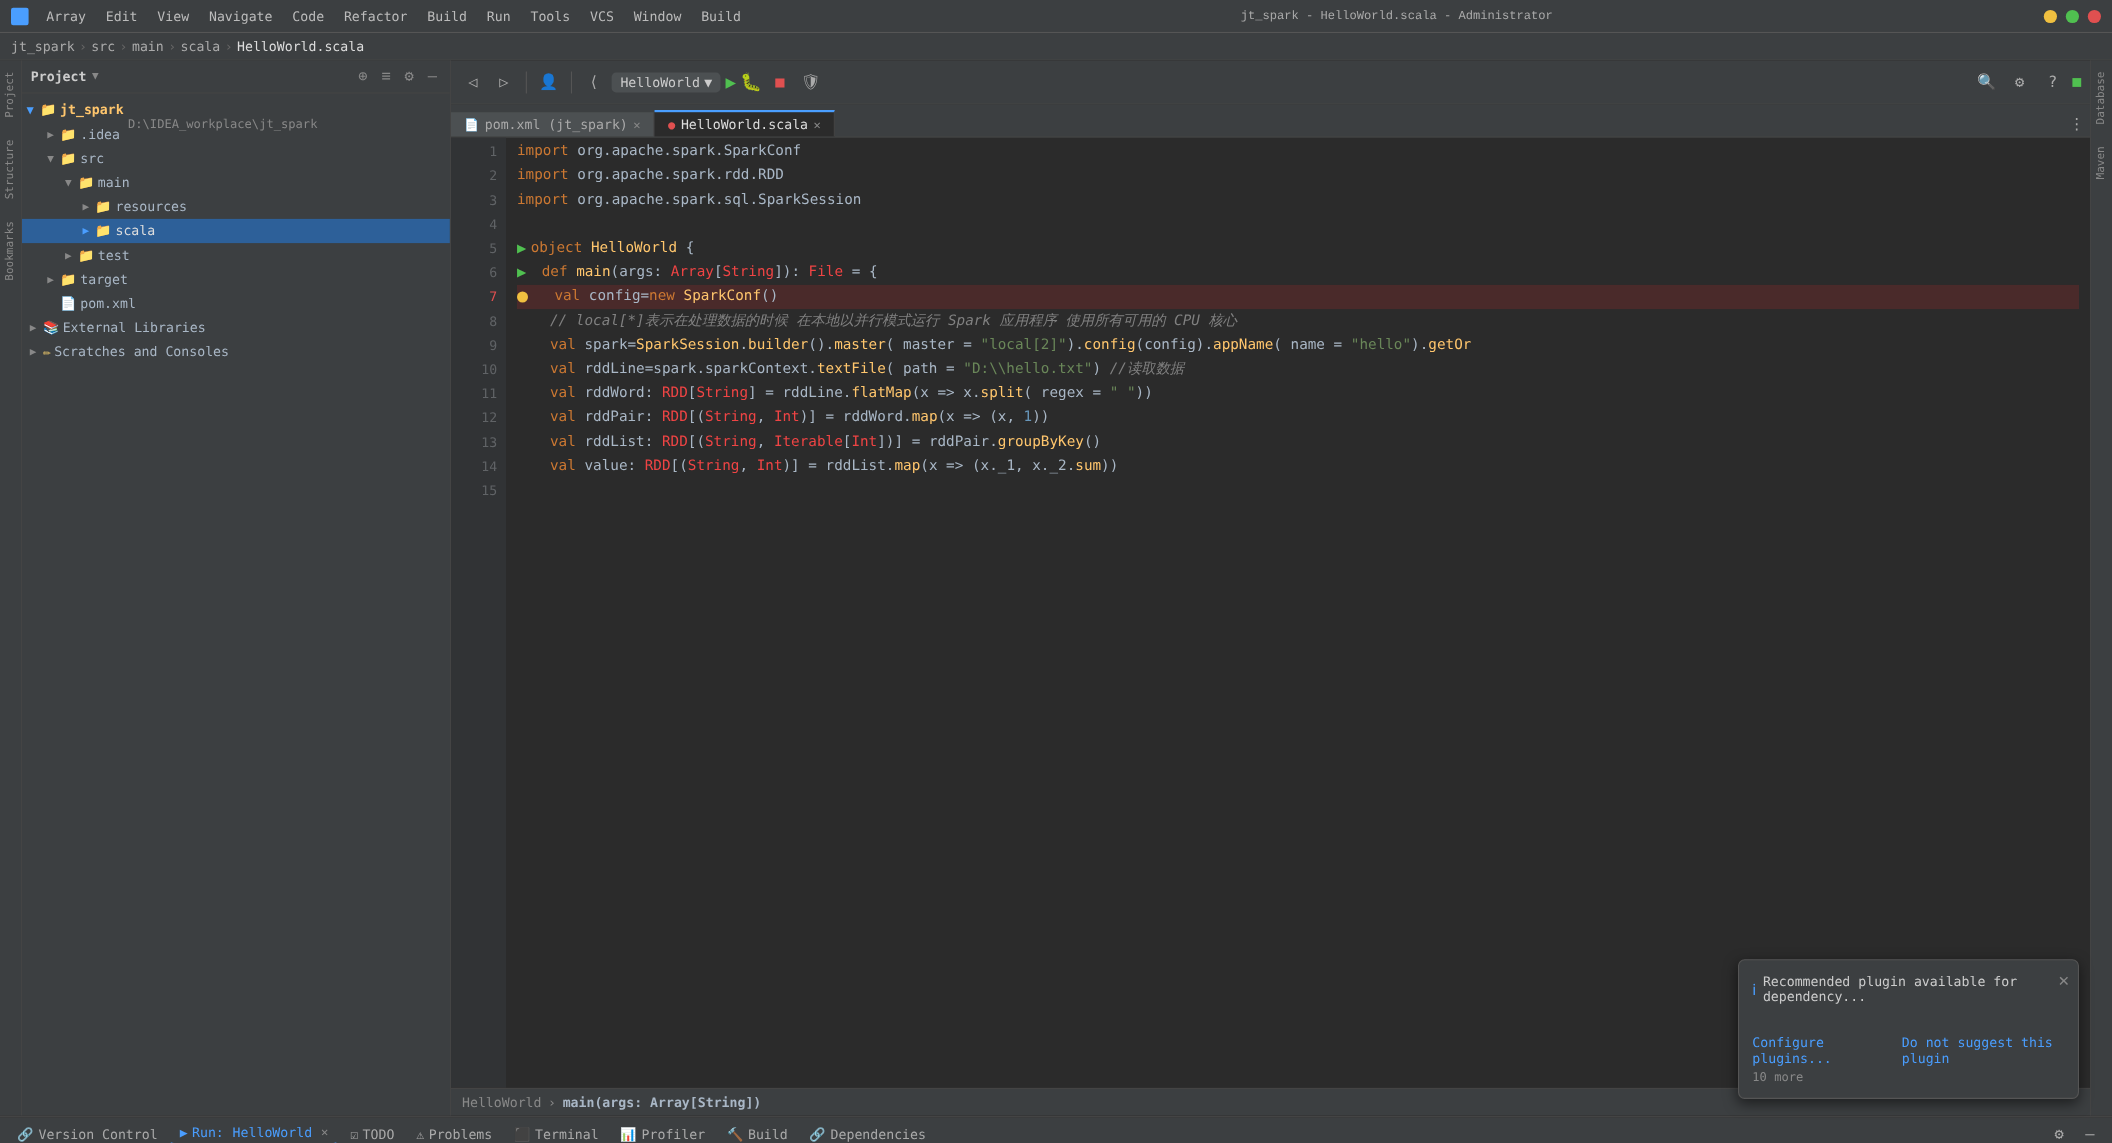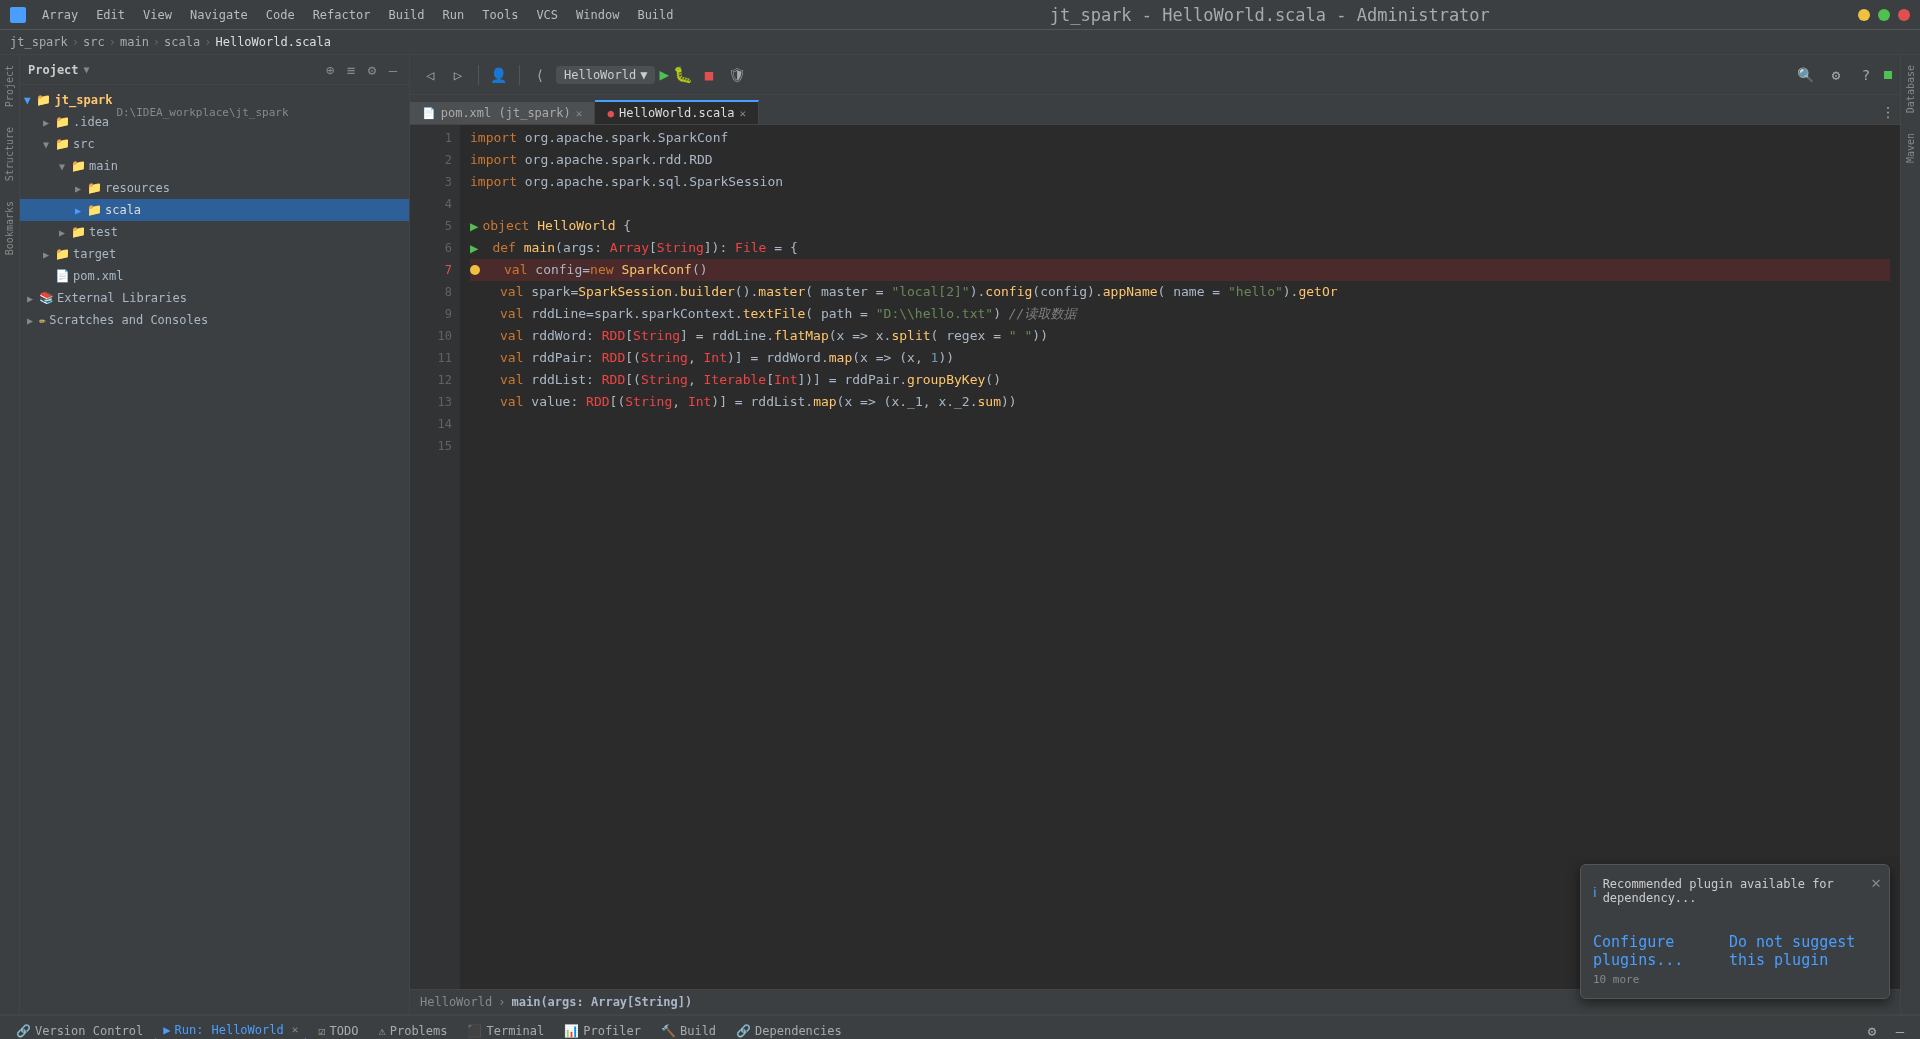--- a/index.html
+++ b/index.html
@@ -40,21 +40,22 @@
     }
     #title-bar .menu-item {
       padding: 2px 8px;
       color: #bbb;
       cursor: pointer;
       border-radius: 3px;
       font-size: 12px;
     }
     #title-bar .title-center {
       color: #aaa;
-      font-size: 17px;
+      font-size: 11px;
+      font-family: Liberation Mono, monospace;
     }
     #title-bar .title-right {
       display: flex;
       gap: 8px;
     }
     #title-bar .win-btn {
       width: 12px; height: 12px;
       border-radius: 50%;
       cursor: pointer;
     }
@@ -300,21 +301,21 @@
       padding: 12px;
       box-shadow: 0 4px 12px rgba(0,0,0,0.5);
       z-index: 100;
     }
     #notification .notif-title {
       display: flex; align-items: center; gap: 6px;
       font-size: 12px; color: #ccc; margin-bottom: 8px;
     }
     #notification .notif-icon { color: #4a9eff; font-size: 14px; }
     #notification .notif-links {
-      display: flex; gap: 22px; font-size: 15px;
+      display: flex; gap: 22px; font-size: 12px;
       margin-bottom: 4px;
       margin-top: 28px;
     }
     #notification .notif-link { color: #4a9eff; cursor: pointer; }
     #notification .notif-more { font-size: 11px; color: #888; }
     #notification .notif-close {
       position: absolute; top: 8px; right: 8px;
       color: #888; cursor: pointer; font-size: 16px;
     }
 
@@ -571,20 +572,23 @@
           <span class="run-arrow">▶</span>
           <span style="margin-left:10px;"></span>
           <span class="kw">def</span>&nbsp;<span class="fn">main</span>(<span class="param">args</span>:&nbsp;<span class="type">Array</span>[<span class="type">String</span>]):&nbsp;<span class="type">File</span>&nbsp;=&nbsp;{
         </div>
         <div class="code-line" style="background:#4a2a2a;">
           <span class="bp-marker"></span>
           <span style="margin-left:20px;"></span>
           <span class="kw">val</span>&nbsp;<span>config</span>=<span class="kw">new</span>&nbsp;<span class="cls">SparkConf</span>()
         </div>
         <div class="code-line" style="padding-left:30px;">
+          <span class="cmt">// local[*]表示在处理数据的时候 在本地以并行模式运行 Spark 应用程序 使用所有可用的 CPU 核心</span>
+        </div>
+        <div class="code-line" style="padding-left:30px;">
           <span class="kw">val</span>&nbsp;<span>spark</span>=<span class="cls">SparkSession</span>.<span class="fn">builder</span>().<span class="fn">master</span>(&nbsp;<span>master</span>&nbsp;=&nbsp;<span class="str">"local[2]"</span>).<span class="fn">config</span>(<span>config</span>).<span class="fn">appName</span>(&nbsp;<span>name</span>&nbsp;=&nbsp;<span class="str">"hello"</span>).<span class="fn">getOr</span>
         </div>
         <div class="code-line" style="padding-left:30px;">
           <span class="kw">val</span>&nbsp;<span>rddLine</span>=<span>spark</span>.<span>sparkContext</span>.<span class="fn">textFile</span>(&nbsp;<span>path</span>&nbsp;=&nbsp;<span class="str">"D:\\hello.txt"</span>)&nbsp;<span class="cmt">//读取数据</span>
         </div>
         <div class="code-line" style="padding-left:30px;">
           <span class="kw">val</span>&nbsp;<span>rddWord</span>:&nbsp;<span class="type">RDD</span>[<span class="type">String</span>]&nbsp;=&nbsp;<span>rddLine</span>.<span class="fn">flatMap</span>(<span>x</span>&nbsp;=&gt;&nbsp;<span>x</span>.<span class="fn">split</span>(&nbsp;<span>regex</span>&nbsp;=&nbsp;<span class="str">" "</span>))
         </div>
         <div class="code-line" style="padding-left:30px;">
           <span class="kw">val</span>&nbsp;<span>rddPair</span>:&nbsp;<span class="type">RDD</span>[(<span class="type">String</span>,&nbsp;<span class="type">Int</span>)]&nbsp;=&nbsp;<span>rddWord</span>.<span class="fn">map</span>(<span>x</span>&nbsp;=&gt;&nbsp;(<span>x</span>,&nbsp;<span class="num">1</span>))

